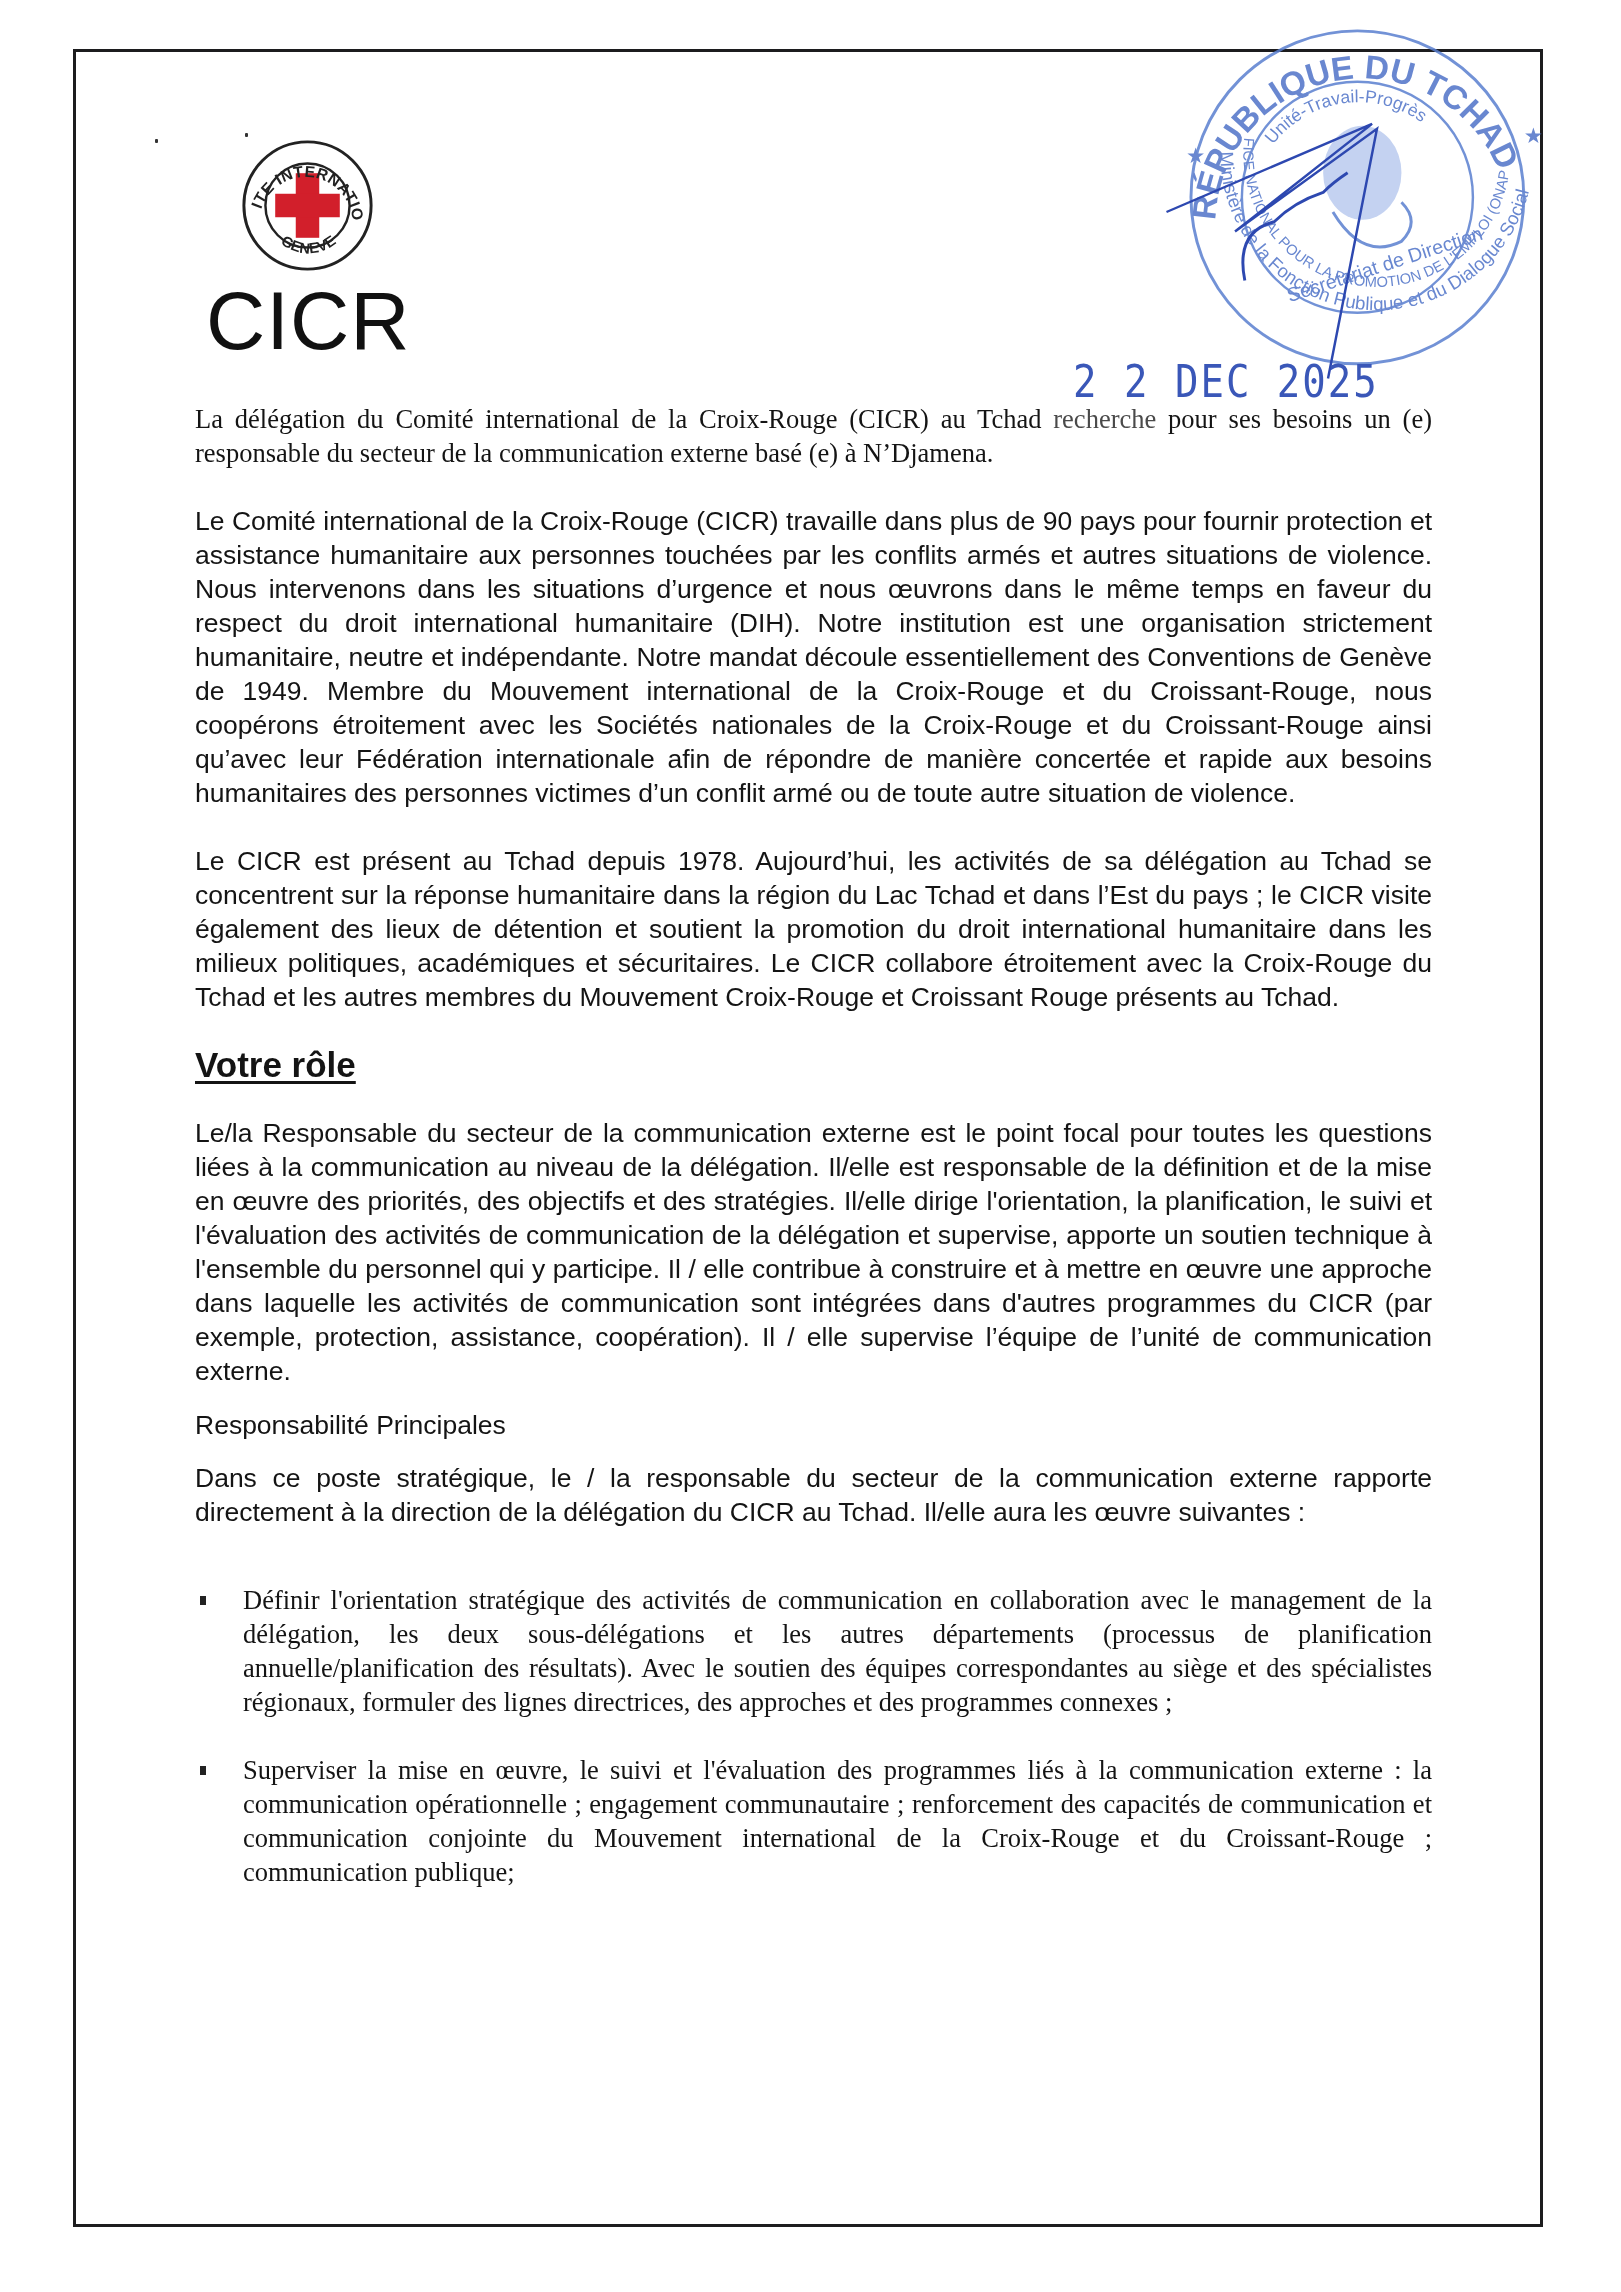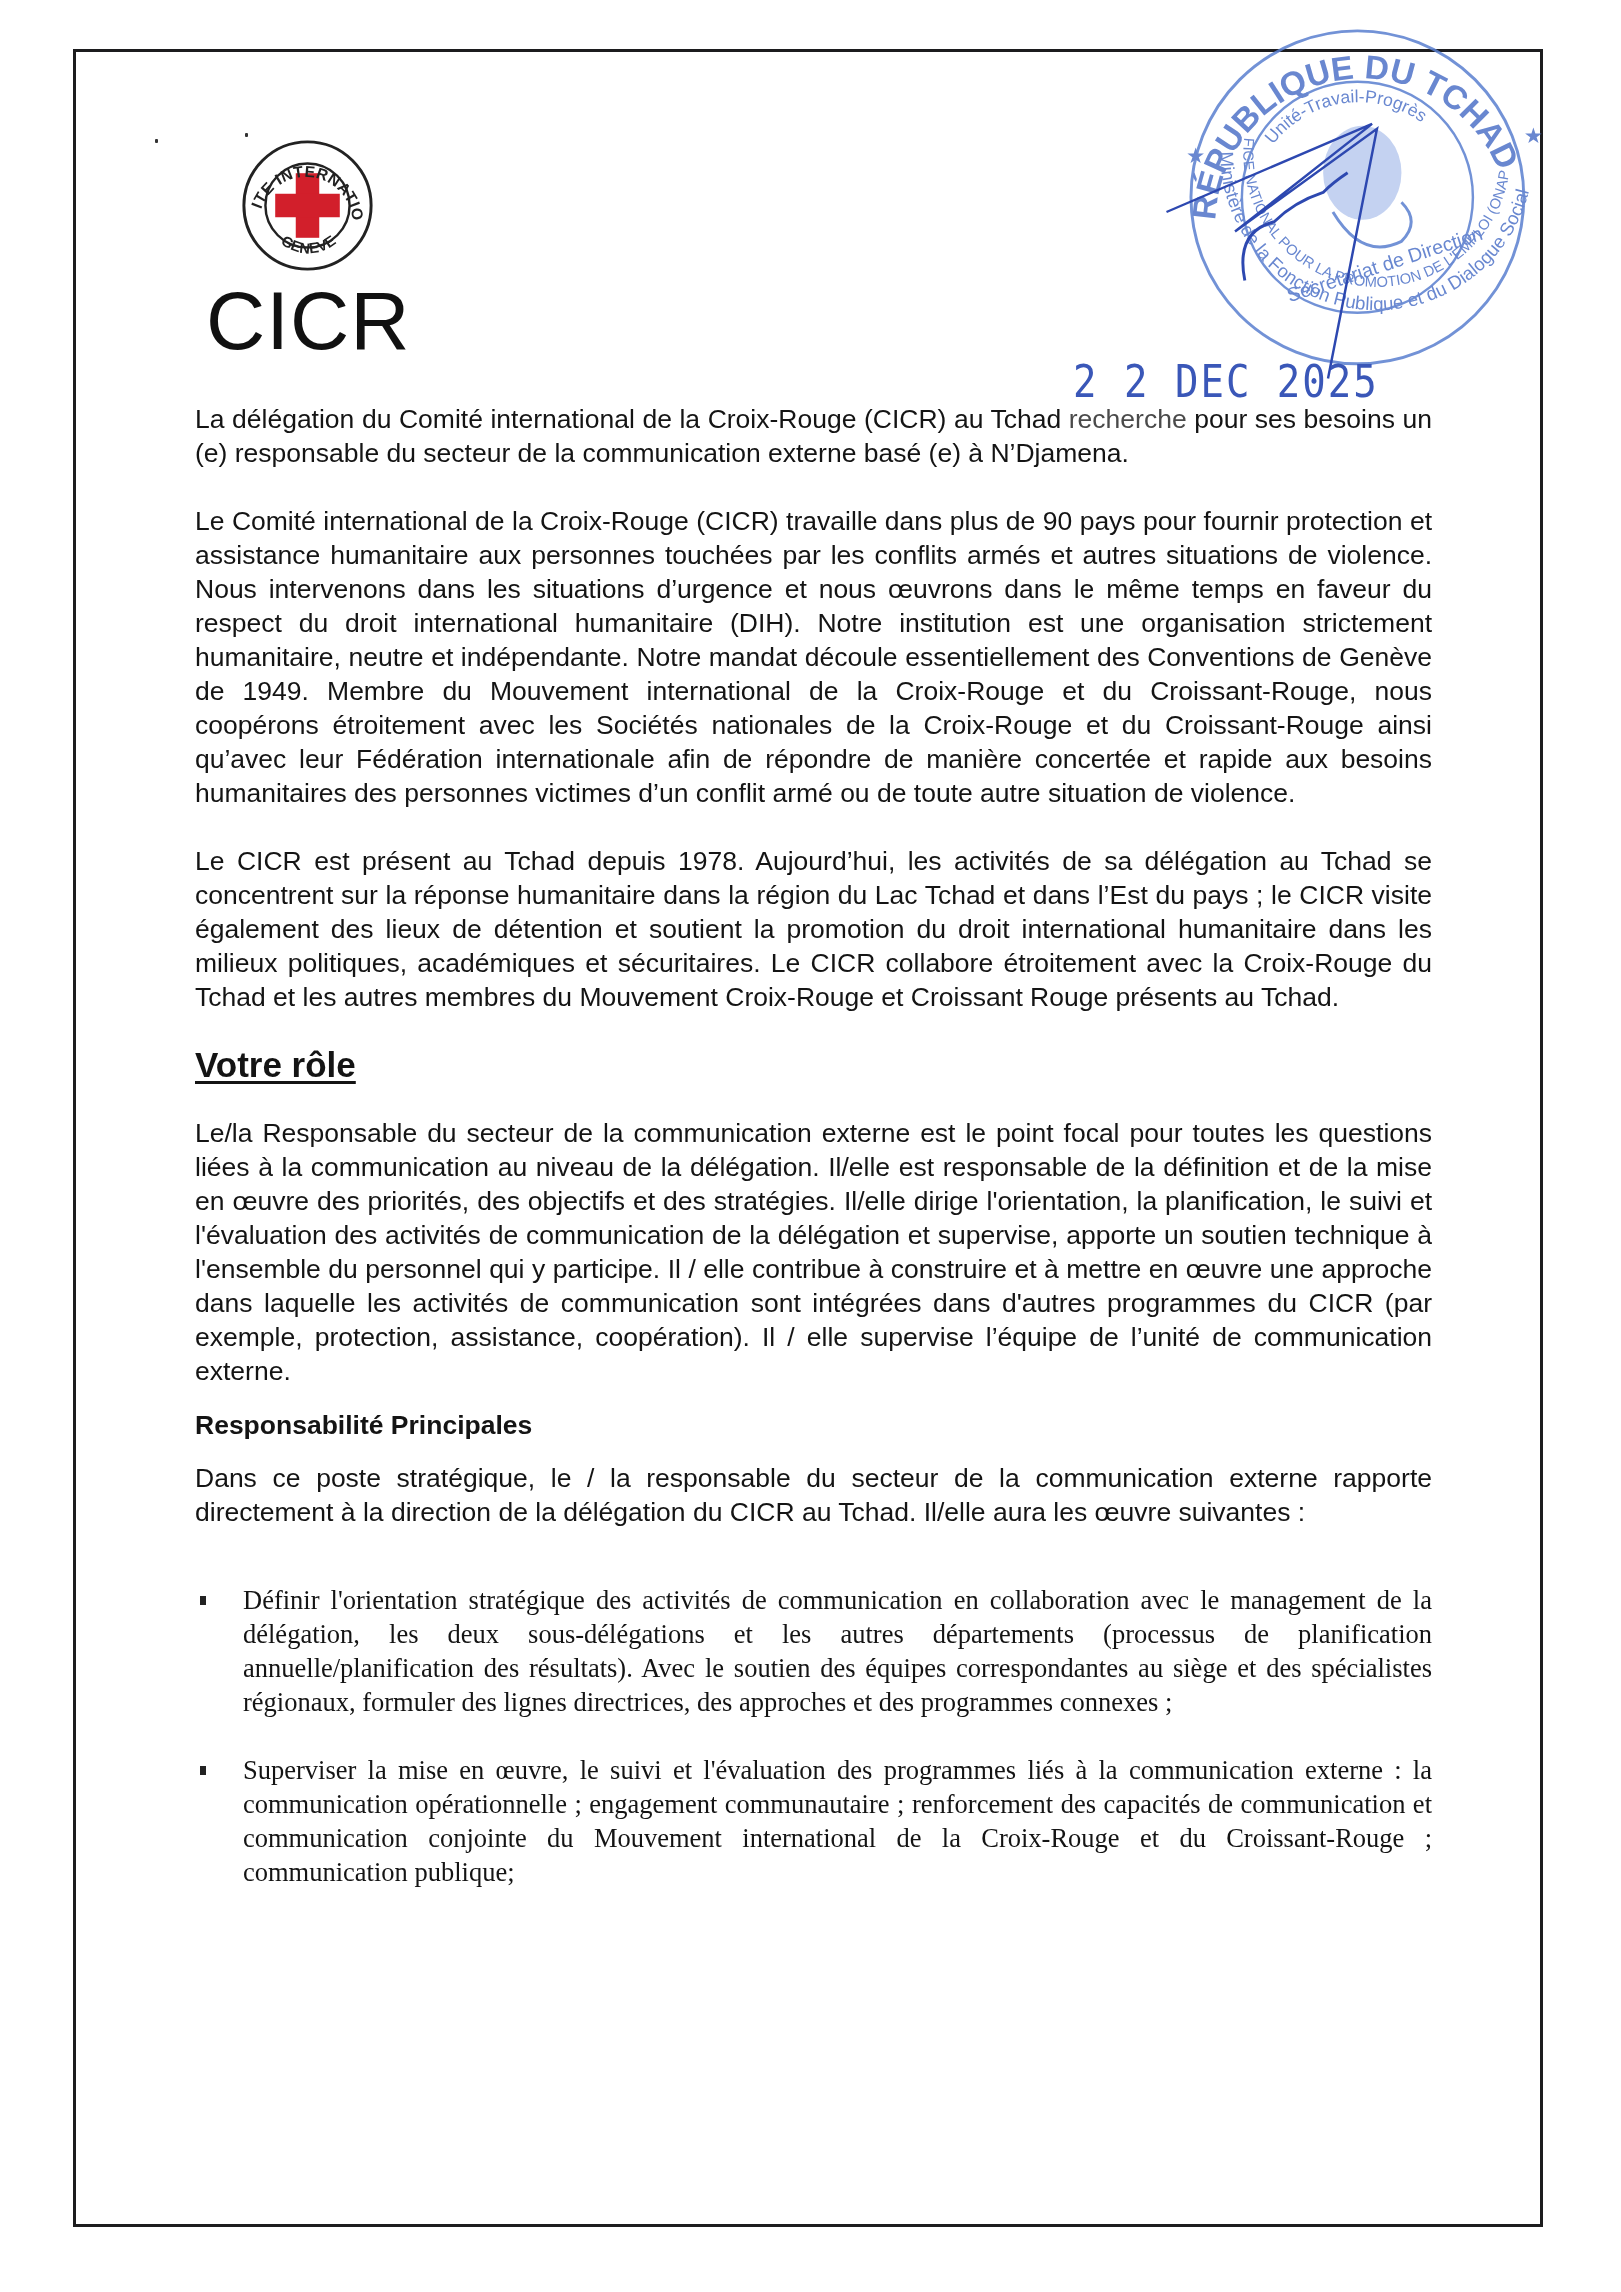--- a/index.html
+++ b/index.html
@@ -23,26 +23,26 @@
     .date-stamp {
       position: absolute; left: 1073px; top: 359px;
       font-family: "DejaVu Sans Mono", monospace; font-size: 39px; line-height: 1;
       color: #3a57b8; letter-spacing: 2px; transform: scaleY(1.15); transform-origin: top left;
     }
     .content {
       position: absolute; left: 195px; top: 402px; width: 1237px;
       font-size: 26.5px; line-height: 34px;
     }
     .para { margin: 0 0 34px 0; text-align: justify; }
-    .para.lead { margin-bottom: 34px; }
+    .para.lead { margin-bottom: 34px; font-family: Liberation Serif, serif; }
     .section-title {
       font-weight: bold; text-decoration: underline; text-decoration-thickness: 2.9px;
       text-underline-offset: 3.9px; margin: 0 0 34px 0;
     }
-    .subheading { font-weight: bold; margin: 0 0 19.6px 0; }
+    .subheading { font-weight: normal; margin: 0 0 19.6px 0; }
     .bullets { list-style: none; margin: 54px 0 0 0; padding: 0; font-family: Liberation Serif, serif; }
     .bullet { position: relative; padding-left: 48px; text-align: justify; margin-bottom: 34px; }
     .bullet-marker {
       position: absolute; left: 4.9px; top: 12.7px; width: 5.9px; height: 8.8px; background: #222;
     }
     .recherche { color: #4a4a4a; }
   </style>
 </head>
 <body>
 

